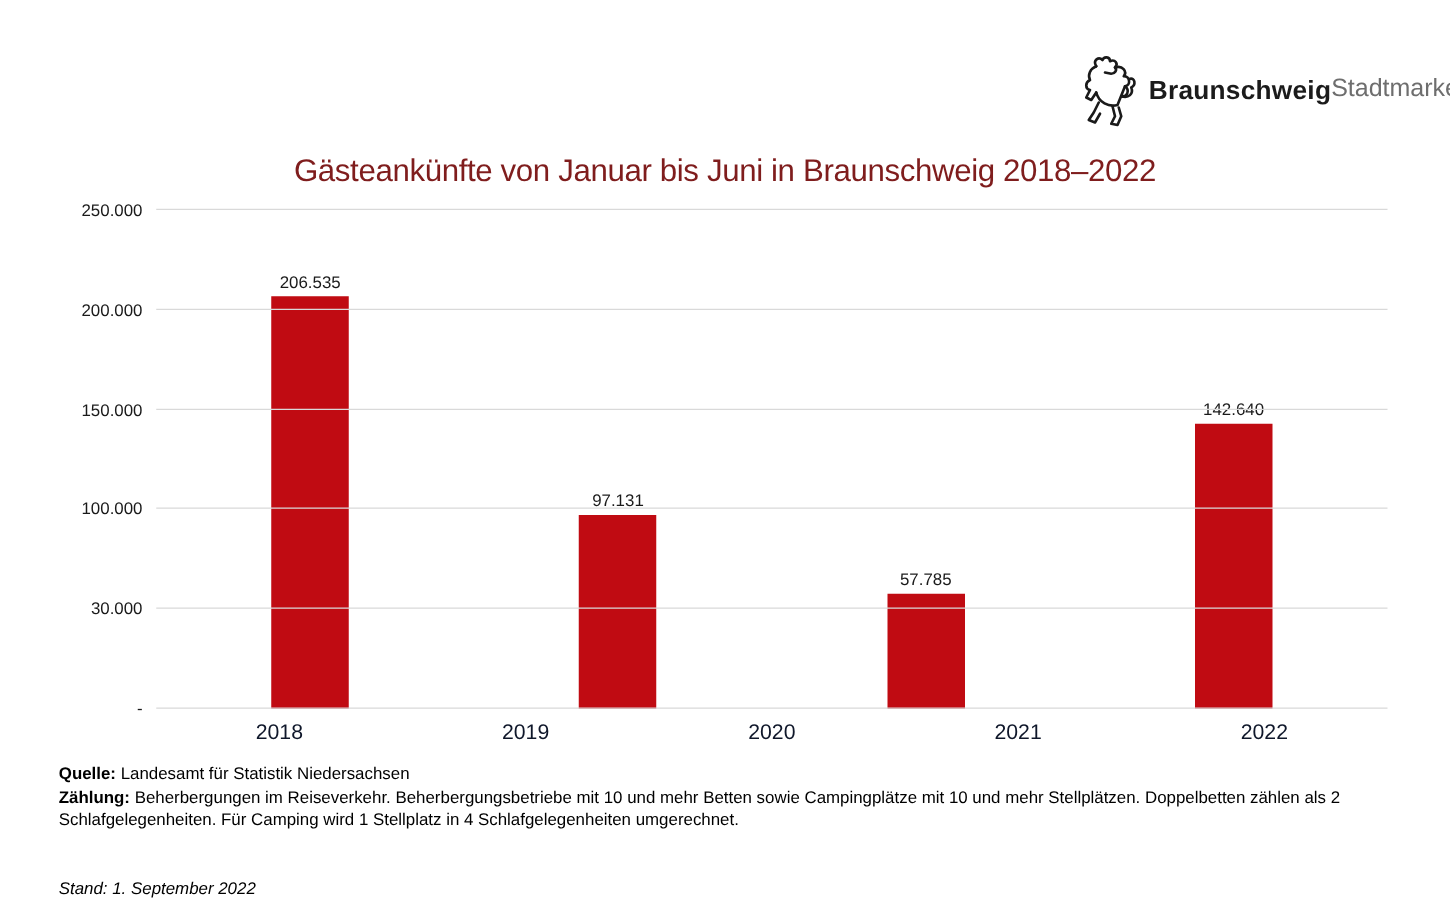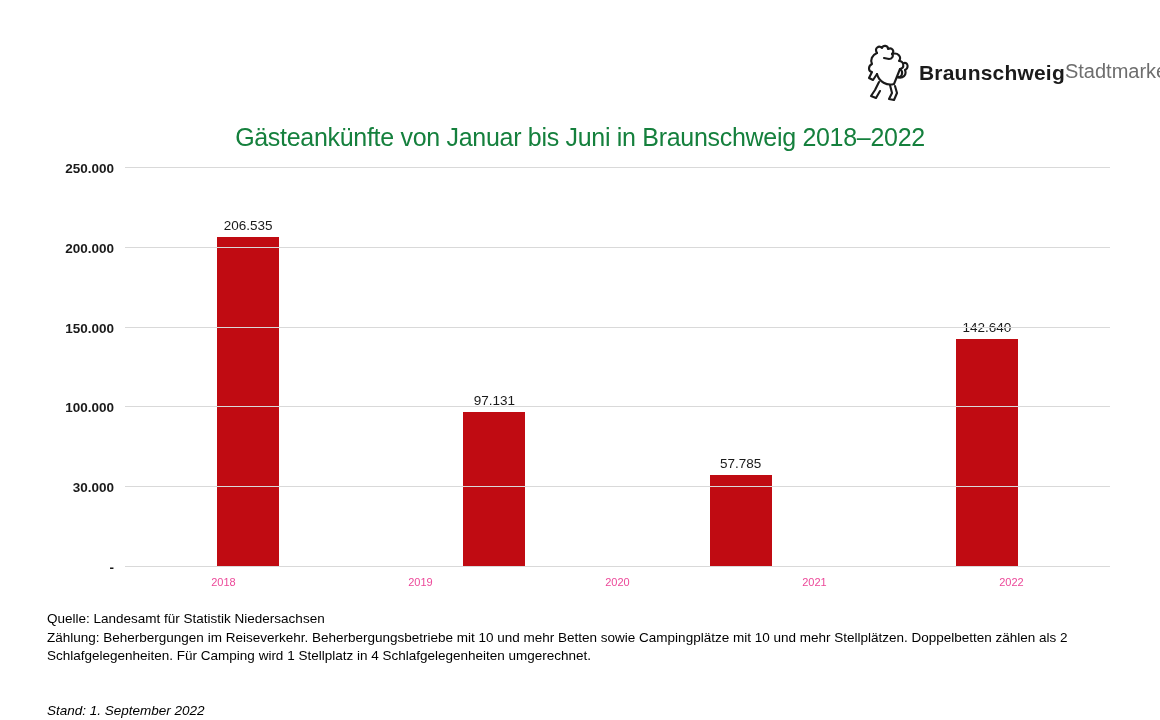--- a/index.html
+++ b/index.html
@@ -15,49 +15,49 @@
   
   .logo { position:absolute; top:44px; left:863px; display:flex; align-items:center; gap:10px; }
   .logo-lion { width:46px; height:58px; flex:0 0 auto; }
   .logo-text { display:flex; flex-direction:row; }
   .logo-brand { font-size:21px; font-weight:bold; color:#1b1b1b; letter-spacing:0.2px; line-height:24px; }
   .logo-sub { font-size:20px; color:#6e6e6e; line-height:20px; }
 
   
   .chart-title {
     position:absolute; top:123px; left:0; width:100%;
-    text-align:center; font-size:25px; color:#15803d;
+    text-align:center; font-size:25px; color:#7f1d1d;
     letter-spacing:-0.3px;
   }
 
   
   .plot { position:absolute; left:125px; top:168px; width:985px; height:399px; }
   .gridline { position:absolute; left:0; right:0; height:1px; background:#d9d9d9; }
   .bars { position:absolute; left:0; top:0; width:100%; height:100%; display:flex; }
   .bar-slot {
     flex:1; display:flex; flex-direction:column;
     justify-content:flex-end; align-items:center;
   }
   .bar-value { font-size:13.5px; color:#1a1a1a; margin-bottom:4px; white-space:nowrap; }
   .bar { width:62px; }
 
   
-  .y-axis { position:absolute; left:0; top:168px; width:114px; height:399px;font-weight:bold; }
+  .y-axis { position:absolute; left:0; top:168px; width:114px; height:399px; }
   .ytick {
     position:absolute; right:0; transform:translateY(50%);
     font-size:13.5px; color:#1a1a1a; white-space:nowrap;
   }
 
   
   .x-axis { position:absolute; left:125px; top:576px; width:985px; display:flex; }
-  .xtick { flex:1; text-align:center; font-size:11px; color:#ec4899; }
+  .xtick { flex:1; text-align:center; font-size:17px; color:#0f172a; }
 
   
   .footer { position:absolute; left:47px; top:610px; width:1108px; font-size:13.5px; line-height:18.5px; color:#000; }
-  .footer .lbl { font-weight:normal; }
+  .footer .lbl { font-weight:bold; }
   .stand { margin-top:36px; font-style:italic; }
 </style>
 </head>
 <body>
 
 <div class="logo">
   <svg class="logo-lion" viewBox="0 0 46 58">
     <g fill="none" stroke="#1a1a1a" stroke-width="2.1" stroke-linecap="round" stroke-linejoin="round">
 
       <path d="M14 9 C11 4 16 1 19 4 C20 1 25 1 25 5 C29 3 32 7 29 10 C31 12 29 15 26 15 L21 14"></path>

